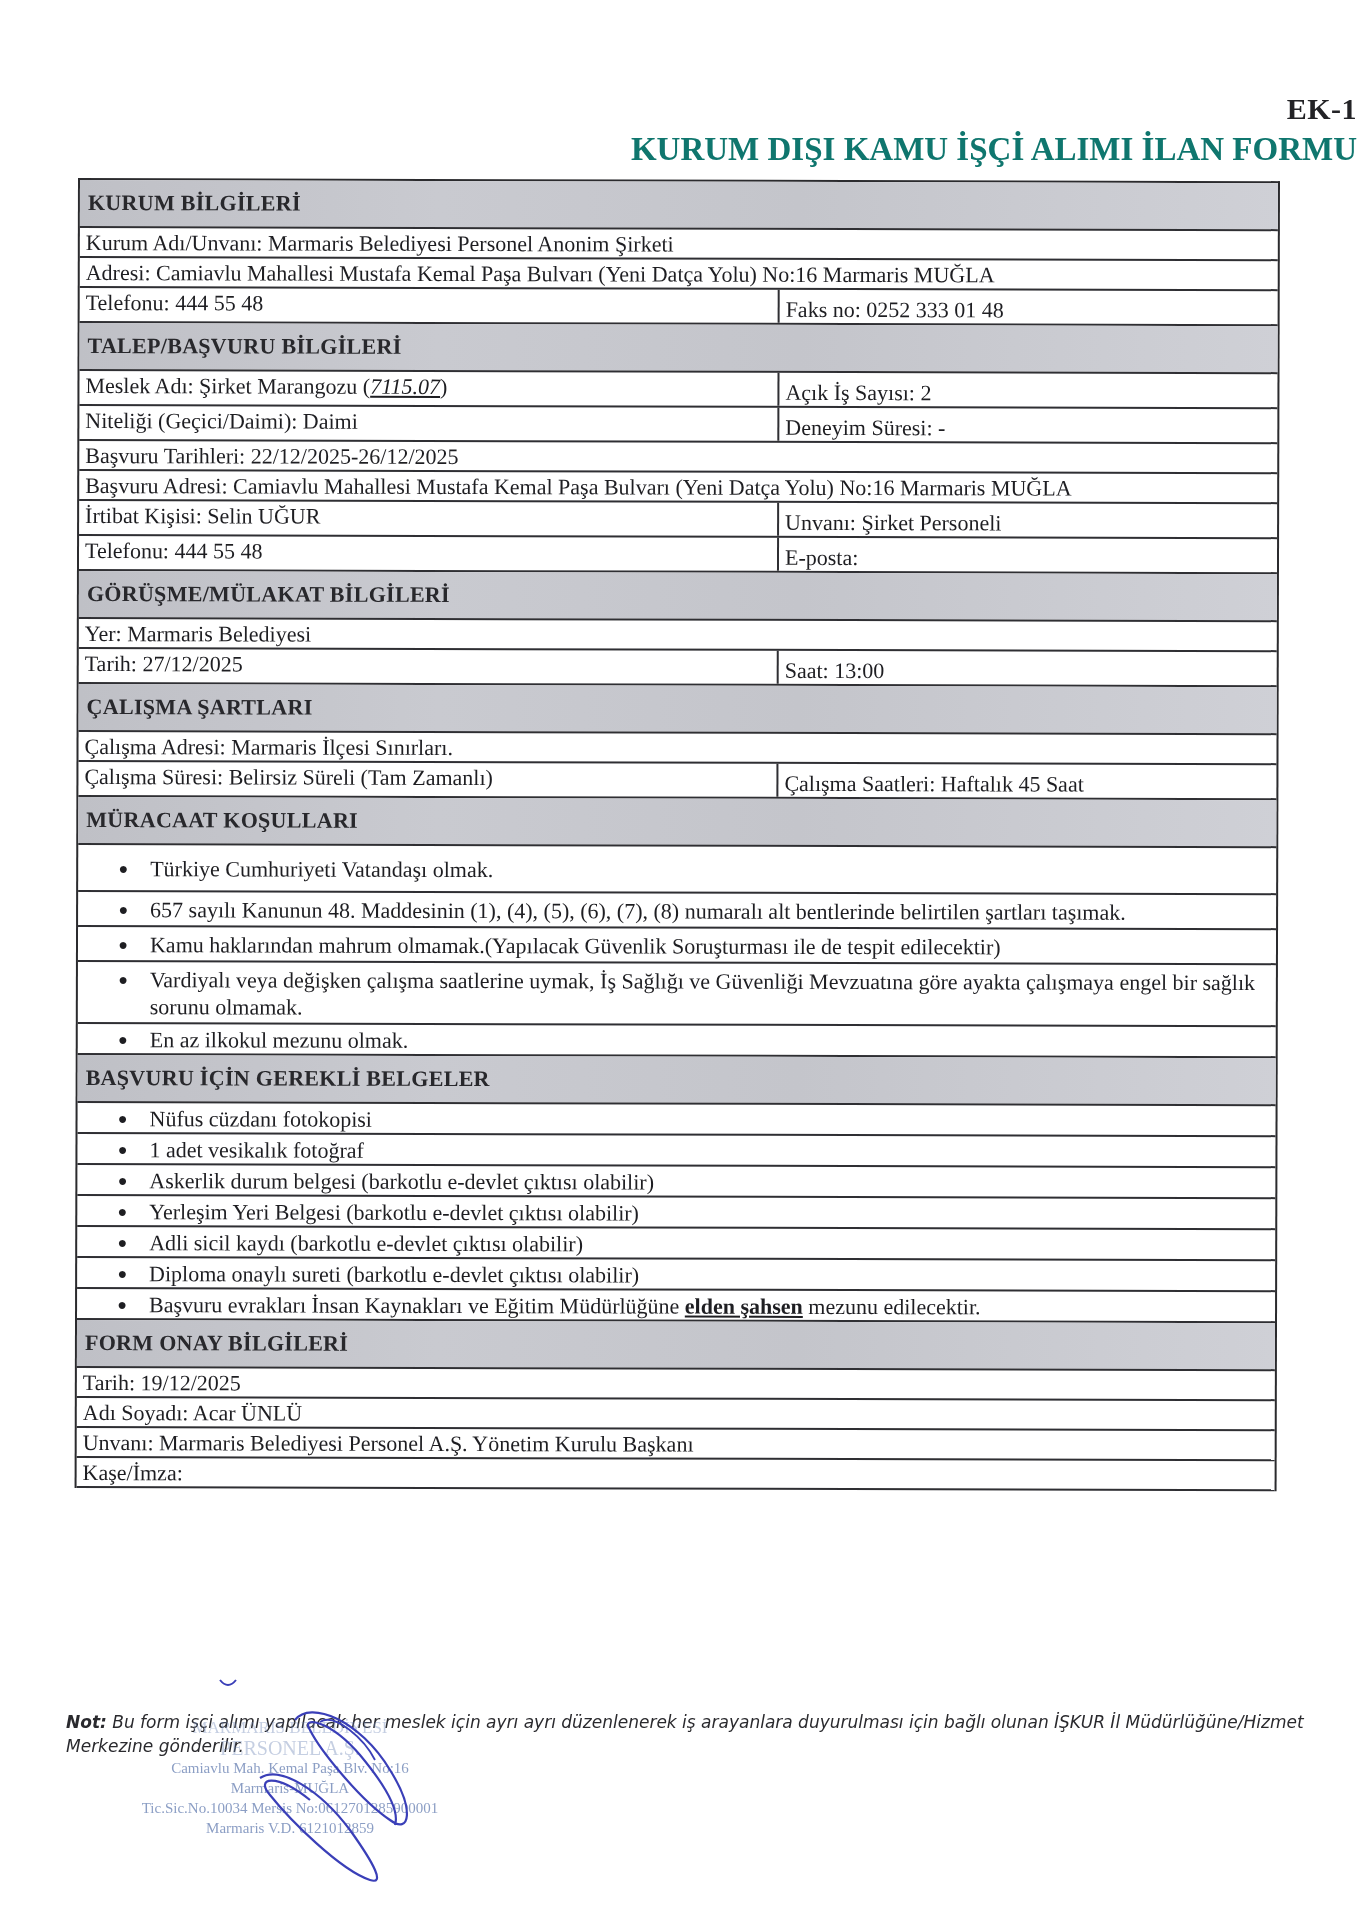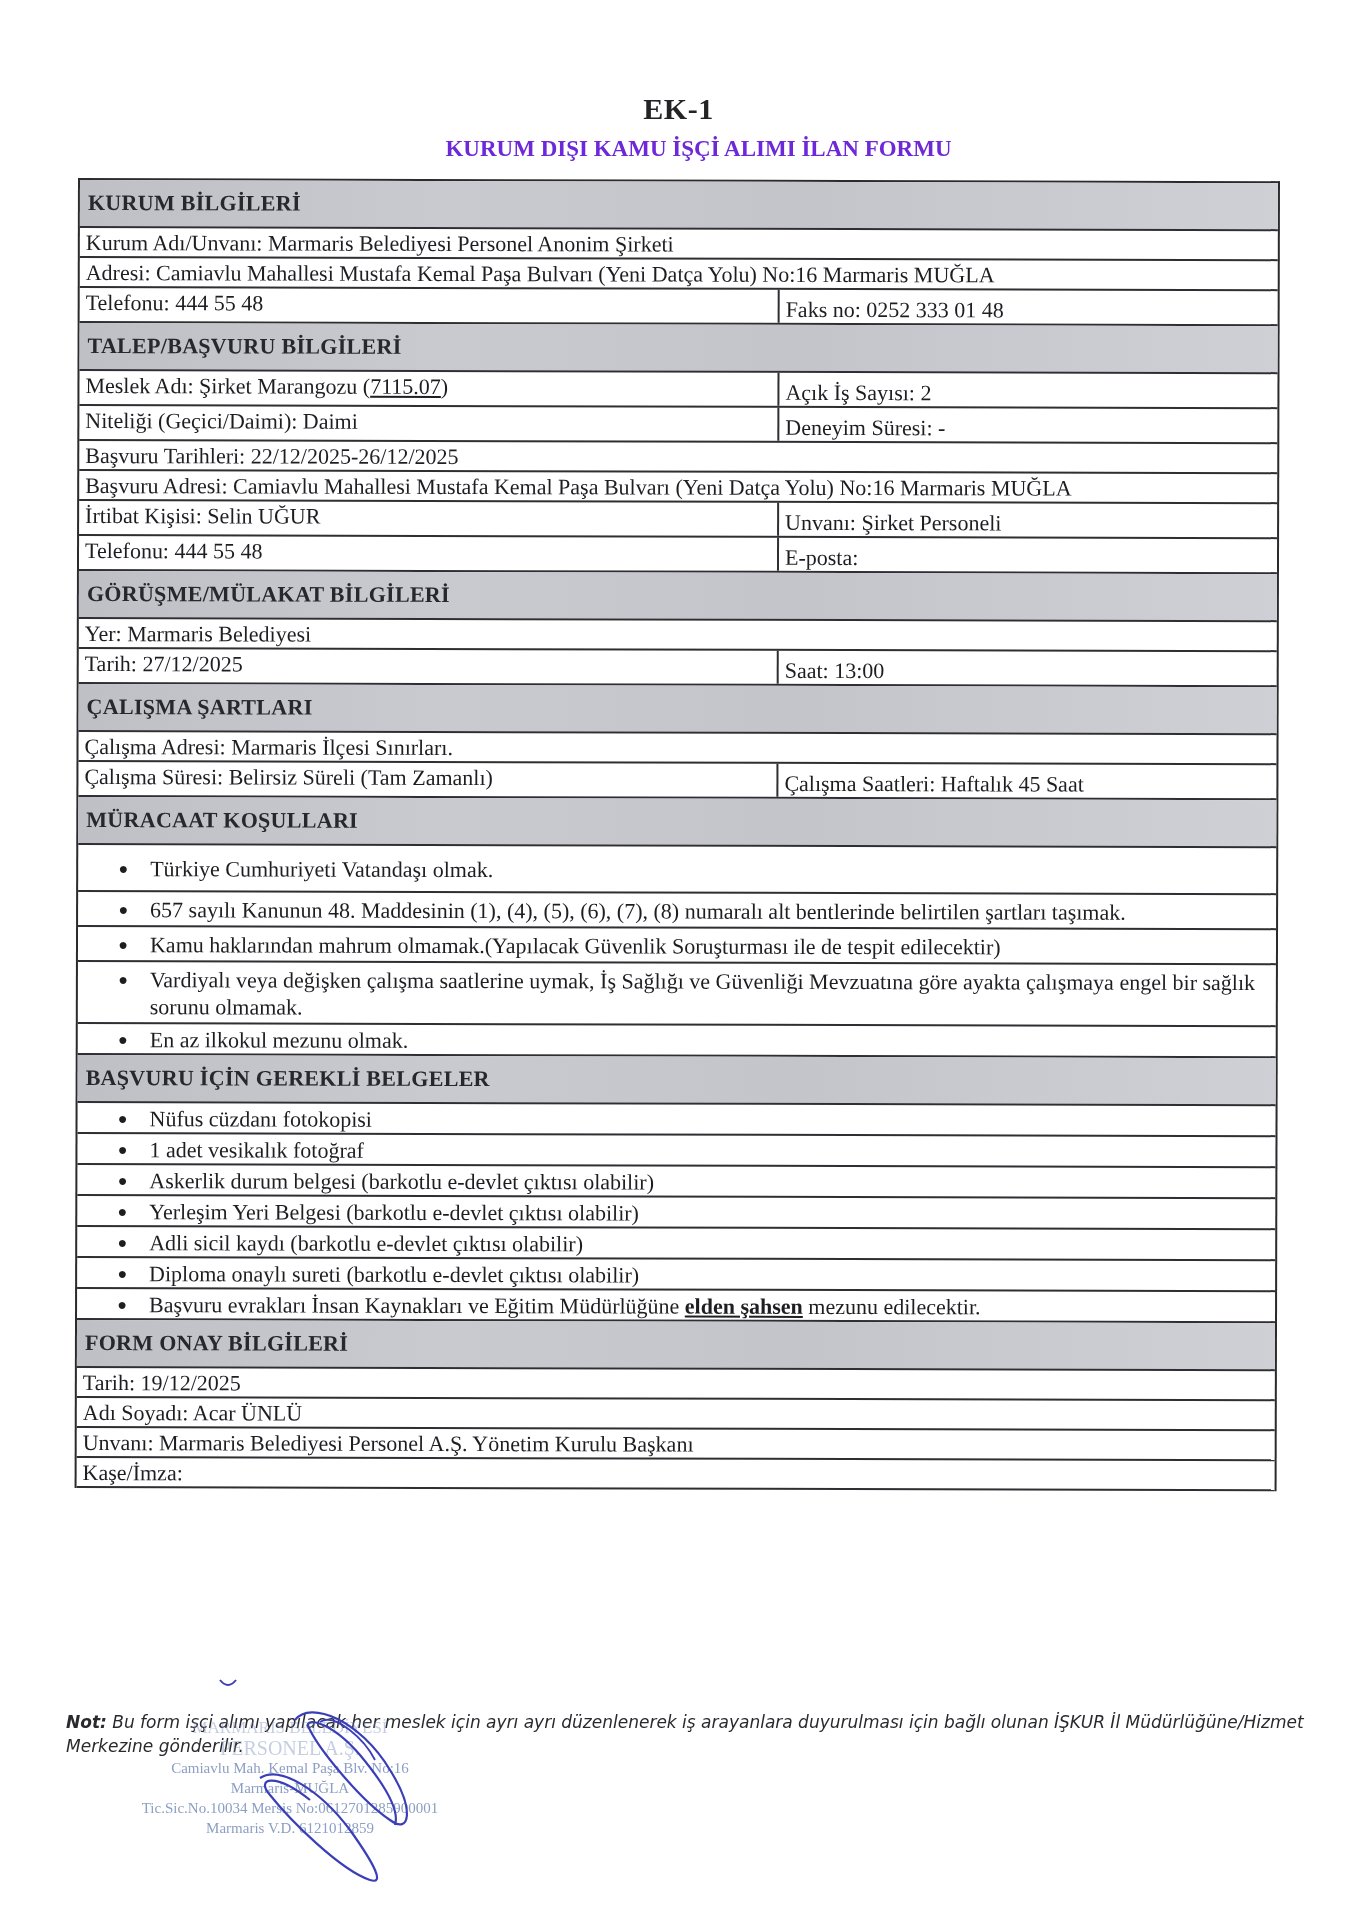--- a/index.html
+++ b/index.html
@@ -1,23 +1,23 @@
 <!DOCTYPE html>
 <html><head>
   <meta charset="utf-8">
   <style>
     html, body { margin: 0; padding: 0; background: #ffffff; }
     body {
       width: 1357px; height: 1920px; position: relative; overflow: hidden;
       font-family: "Liberation Serif", "DejaVu Serif", serif;
       color: #1e1e22;
     }
-    .title-block { position: absolute; top: 90px; left: 0; width: 1357px; text-align: center; font-family: Liberation Serif, serif; }
+    .title-block { position: absolute; top: 90px; left: 0; width: 1357px; text-align: right; font-family: Liberation Serif, serif; }
     .title-ek { font-size: 30px; font-weight: bold; letter-spacing: 0.5px; line-height: 38px; color: #232326; }
-    .title-main { font-size: 23px; font-weight: bold; line-height: 42px; color: #6d28d9; margin-left: 40px; }
+    .title-main { font-size: 33px; font-weight: bold; line-height: 42px; color: #0f766e; margin-left: 40px; }
 
     .form {
       position: absolute; top: 178px; left: 78px; width: 1198px;
       border: 2px solid #2b2b2e; border-bottom: none;
       transform: rotate(0.15deg); transform-origin: left top;
     }
     .row { display: flex; border-bottom: 2px solid #2f2f33; min-height: 28px; font-size: 22px; line-height: 27px; }
     .row .cell { padding: 1px 8px 0 6px; box-sizing: border-box; }
     .row .cell.left { flex: 0 0 700px; border-right: 2px solid #2f2f33; }
     .row .cell.right { flex: 1 1 auto; padding-top: 6px; }
@@ -26,21 +26,21 @@
       background: linear-gradient(90deg, #bfc0c6 0%, #c9cad0 30%, #c4c5cb 60%, #cfd0d6 100%);
       min-height: 46px; font-weight: bold; font-size: 22px; line-height: 46px;
       padding-left: 8px; border-bottom: 2px solid #2f2f33; color: #28282c;
       letter-spacing: 0.3px;
     }
     .bullet-row { display: flex; border-bottom: 2px solid #2f2f33; font-size: 22px; line-height: 27px; padding: 4px 0 2px 0; }
     .bullet-row .dot { flex: 0 0 72px; text-align: right; padding-right: 22px; box-sizing: border-box; font-size: 16px; line-height: 27px; }
     .bullet-row .text { flex: 1 1 auto; padding-right: 60px; }
     .bullet-row.compact { padding: 2px 0 0 0; }
     b.strong { font-weight: bold; text-decoration: underline; }
-    .underline { text-decoration: underline; }
+    .underline { text-decoration: underline; font-style: italic; }
 
     .note {
       position: absolute; top: 1710px; left: 66px; width: 1240px;
       font-family: "DejaVu Sans", sans-serif; font-style: italic; font-size: 17px; line-height: 24px; color: #2a2a2e;
     }
     .note .note-label { font-weight: bold; }
 
     .stamp {
       position: absolute; top: 1718px; left: 110px; width: 360px; height: 160px;
       color: #6f86b6; font-size: 15px; text-align: center; line-height: 20px; opacity: 0.8;

